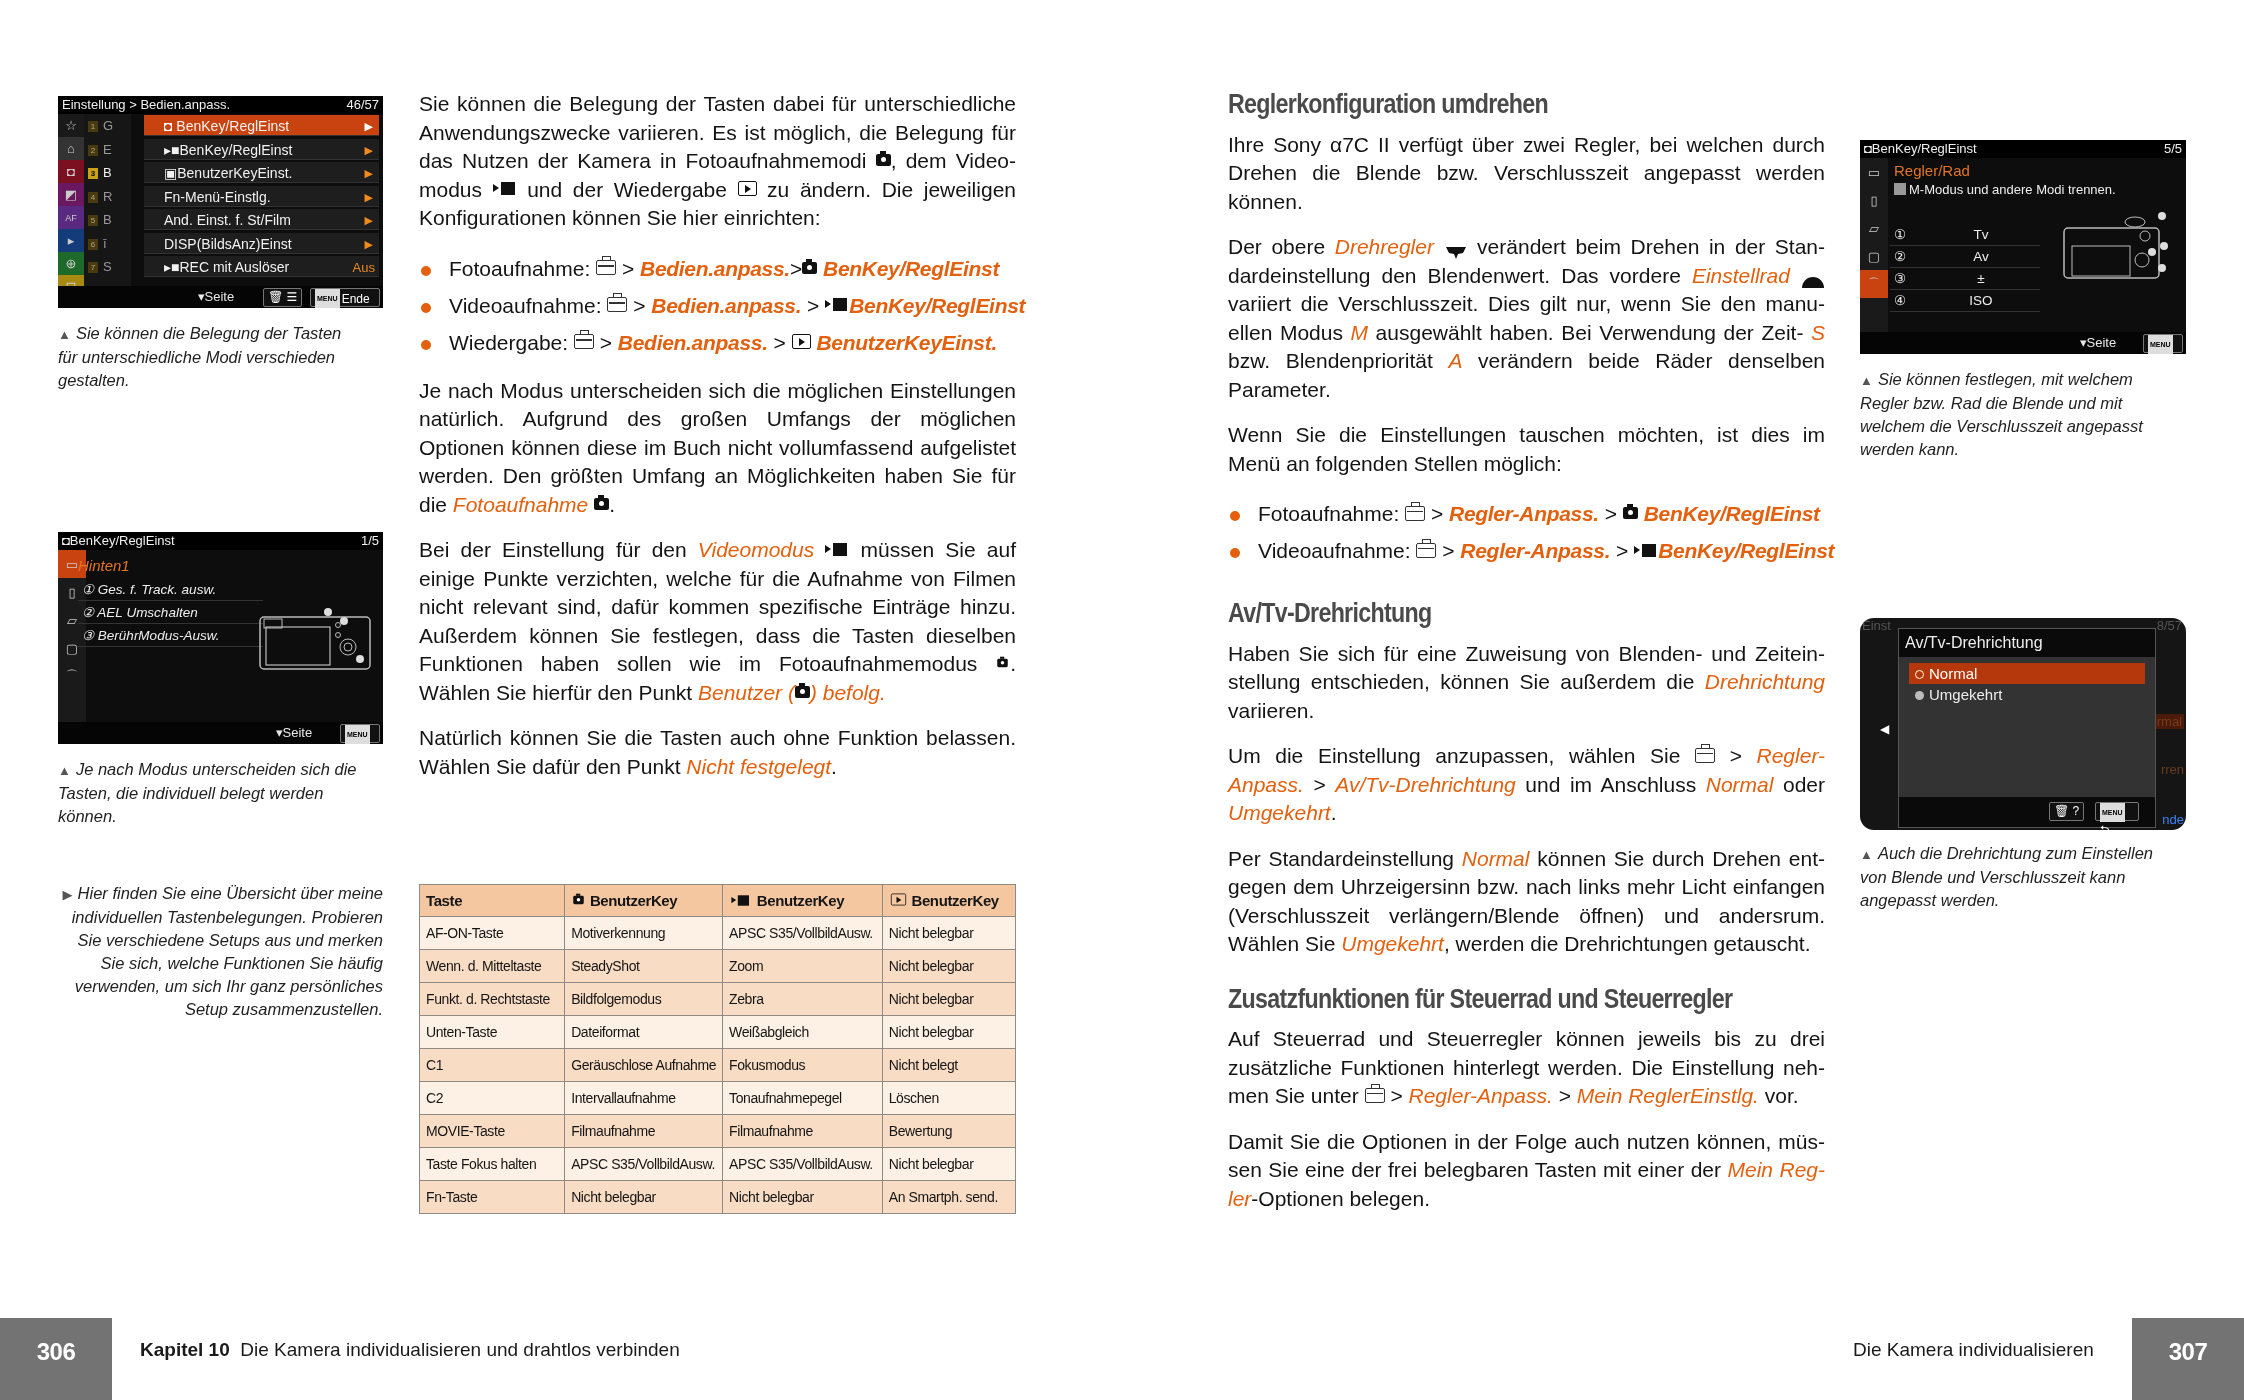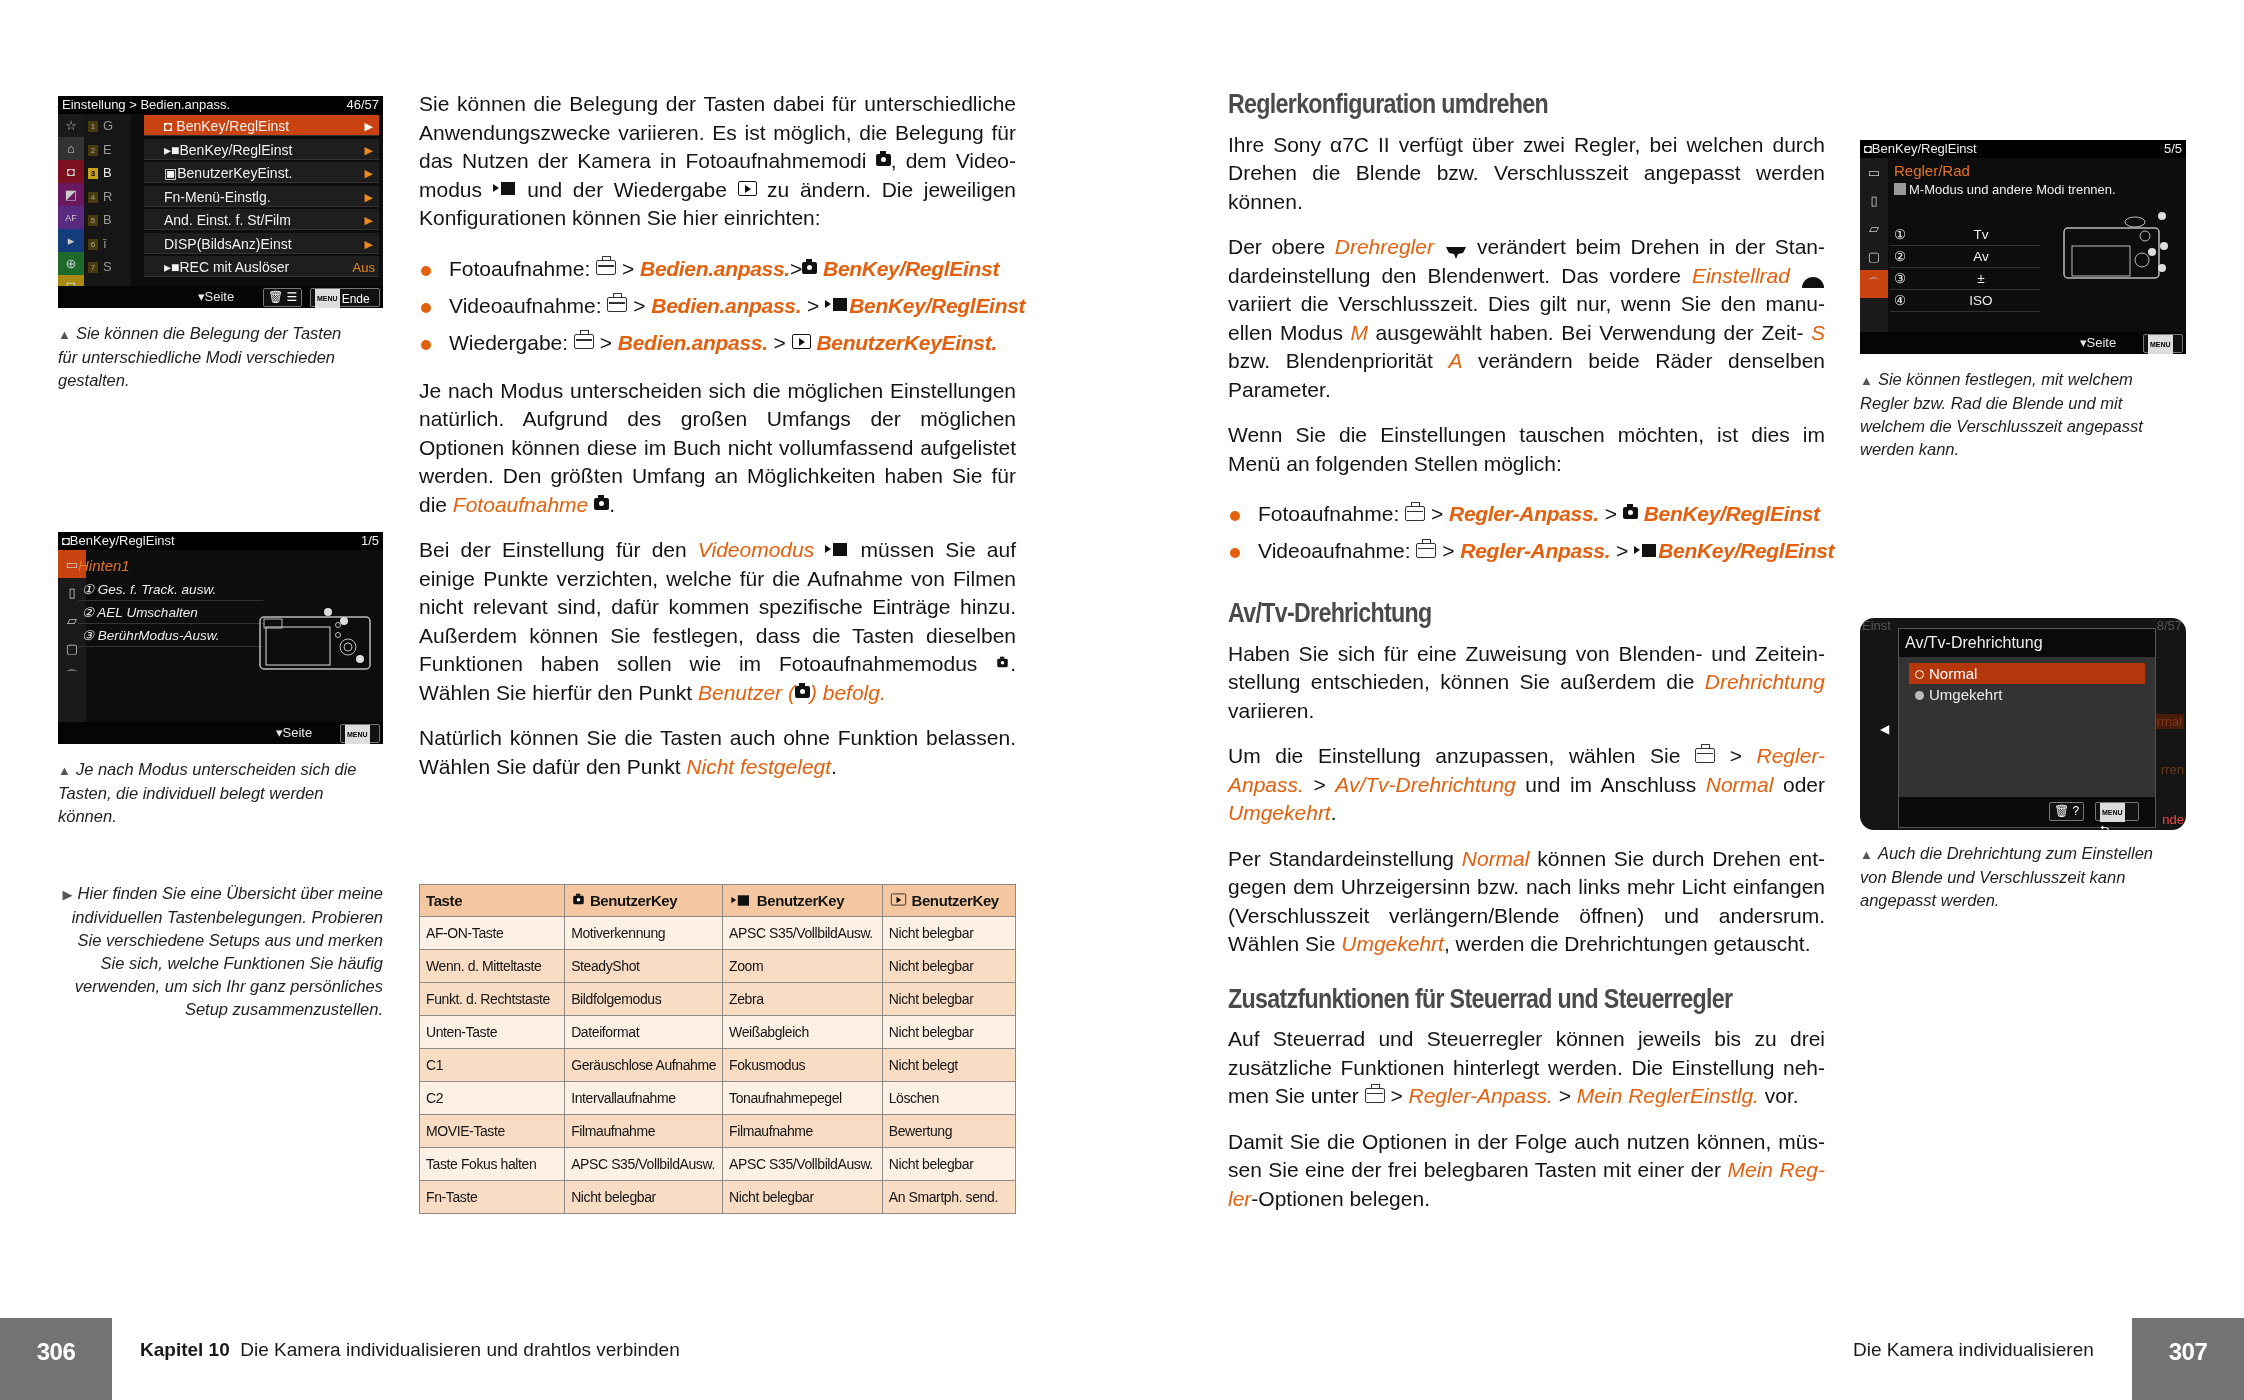--- a/index.html
+++ b/index.html
@@ -369,21 +369,21 @@
 
 <div class="caption col" style="left:1860px; top:368px; width:310px;">
   <span class="tri">▲</span><span>Sie können festlegen, mit welchem Regler bzw. Rad die Blende und mit welchem die Verschlusszeit angepasst werden kann.</span>
 </div>
 
 <div class="screen" style="left:1860px; top:618px; width:326px; height:212px; background:#151515;border-radius:14px;">
   <div style="position:absolute; left:2px; top:0; font-size:13px; color:#555;">Einst</div>
   <div style="position:absolute; right:4px; top:0; font-size:13px; color:#555;">8/57</div>
   <div style="position:absolute; right:2px; top:96px; font-size:13px; color:#7a3b1a; background:#4a1a0a; padding:0 2px;">rmal</div>
   <div style="position:absolute; right:2px; top:144px; font-size:13px; color:#6a3a1a;">rren</div>
-  <div style="position:absolute; right:2px; top:194px; font-size:13px; color:#ef4444;">nde</div>
+  <div style="position:absolute; right:2px; top:194px; font-size:13px; color:#3b82f6;">nde</div>
   <div style="position:absolute; left:20px; top:104px; color:#fff; font-size:12px;">◀</div>
   <div style="position:absolute; left:38px; top:10px; width:258px; height:200px; background:#333; border:1px solid #555;">
     <div style="height:28px; background:#0a0a0a; font-size:16px; line-height:28px; padding-left:6px; color:#eee;">Av/Tv-Drehrichtung</div>
     <div style="margin:6px 10px 0 10px; height:21px; background:#b5370c; font-size:15px; line-height:21px; padding-left:6px; color:#fff;">
       <span style="display:inline-block; width:9px; height:9px; border:1.5px solid #ffd; border-radius:50%; margin-right:5px;"></span><span>Normal</span>
     </div>
     <div style="margin:0 10px; height:21px; font-size:15px; line-height:21px; padding-left:6px; color:#eee;">
       <span style="display:inline-block; width:9px; height:9px; background:#bbb; border-radius:50%; margin-right:5px;"></span><span>Umgekehrt</span>
     </div>
     <div style="position:absolute; left:0; right:0; bottom:0; height:30px; background:#0a0a0a;">

